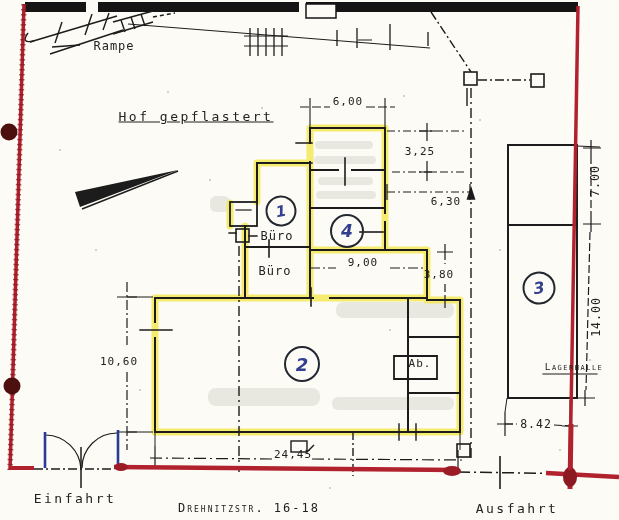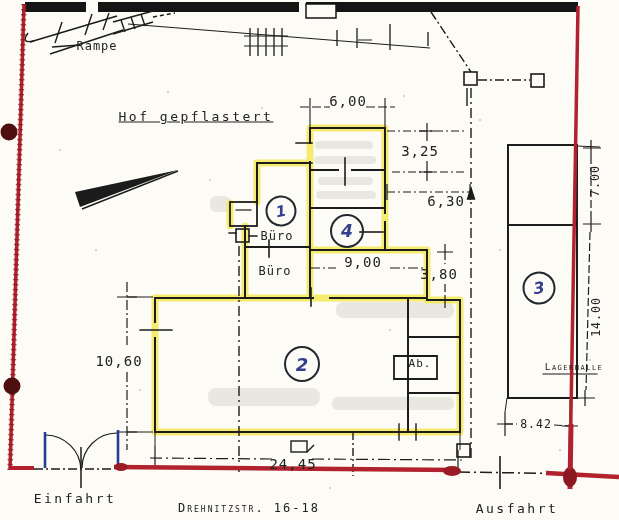--- a/index.html
+++ b/index.html
@@ -17,21 +17,21 @@
     color:#222;
     white-space:nowrap;
     letter-spacing:1px;
     font-size:12px;
     line-height:1;
   }
   .big{font-size:13px;letter-spacing:2.5px;}
   .caps{font-variant:small-caps;letter-spacing:2px;font-size:12px;}
   .tiny{font-size:9.5px;letter-spacing:1.5px;font-variant:small-caps;}
   .rot{transform:translate(-50%,-50%) rotate(-90deg);font-size:11.5px;}
-  .dim{font-size:14px;}
+  .dim{font-size:11px;}
   .circle-num{
     position:absolute;
     transform:translate(-50%,-50%);
     border:2px solid #232830;
     border-radius:50%;
     display:flex;align-items:center;justify-content:center;
     color:#33408f;
     font-family:"DejaVu Sans",sans-serif;
     font-style:italic;font-weight:bold;
     background:rgba(255,255,255,0.0);
@@ -230,37 +230,37 @@
       <ellipse cx="452" cy="471" rx="9" ry="5" fill="#9c1c26"></ellipse>
       <path d="M546,473 L619,477" stroke="#b2222e" stroke-width="4.5" fill="none"></path>
       <path d="M571,424 L570,489" stroke="#b2222e" stroke-width="5" fill="none"></path>
       <ellipse cx="570" cy="477" rx="7" ry="10" fill="#8c1822"></ellipse>
       <path d="M578,6 L570,470" stroke="#b2222e" stroke-width="3.5" fill="none"></path>
       <circle cx="9" cy="132" r="8.5" fill="#4e100e"></circle>
       <circle cx="12" cy="386" r="8.5" fill="#4e100e"></circle>
     </g>
   </svg>
 
-  <div class="lbl" style="left:97px;top:46px;">Rampe</div>
+  <div class="lbl" style="left:114px;top:46px;">Rampe</div>
   <div class="lbl big" style="left:196px;top:116px;text-decoration:underline;">Hof gepflastert</div>
   <div class="lbl" style="left:277px;top:236px;">Büro</div>
   <div class="lbl" style="left:275px;top:271px;">Büro</div>
   <div class="lbl" style="left:420px;top:363px;font-size:11px;">Ab.</div>
   <div class="lbl tiny" style="left:570px;top:367px;padding-left:8px;">Lagerhalle</div>
   <div class="lbl big" style="left:75px;top:498px;">Einfahrt</div>
   <div class="lbl big" style="left:517px;top:508px;">Ausfahrt</div>
   <div class="lbl caps" style="left:249px;top:508px;">Drehnitzstr. 16-18</div>
 
   <div class="lbl dim" style="left:348px;top:101px;">6,00</div>
   <div class="lbl dim" style="left:420px;top:151px;text-align:center;">3,25</div>
   <div class="lbl dim" style="left:446px;top:201px;">6,30</div>
   <div class="lbl dim" style="left:363px;top:262px;">9,00</div>
   <div class="lbl dim" style="left:439px;top:274px;">3,80</div>
   <div class="lbl dim" style="left:119px;top:361px;">10,60</div>
-  <div class="lbl dim" style="left:293px;top:464px;">24,45</div>
+  <div class="lbl dim" style="left:293px;top:454px;">24,45</div>
   <div class="lbl rot" style="left:596px;top:181px;">7.00</div>
   <div class="lbl rot" style="left:597px;top:317px;">14.00</div>
   <div class="lbl dim" style="left:536px;top:425px;font-size:11.5px;">8.42</div>
 
   <div class="circle-num" style="left:281px;top:211px;width:27px;height:27px;font-size:15px;transform:translate(-50%,-50%) rotate(-10deg);">1</div>
   <div class="circle-num" style="left:302px;top:364px;width:32px;height:32px;font-size:18px;">2</div>
   <div class="circle-num" style="left:539px;top:288px;width:29px;height:29px;font-size:16px;transform:translate(-50%,-50%) rotate(-8deg);">3</div>
   <div class="circle-num" style="left:347px;top:231px;width:30px;height:30px;font-size:17px;">4</div>
 
 </div>

